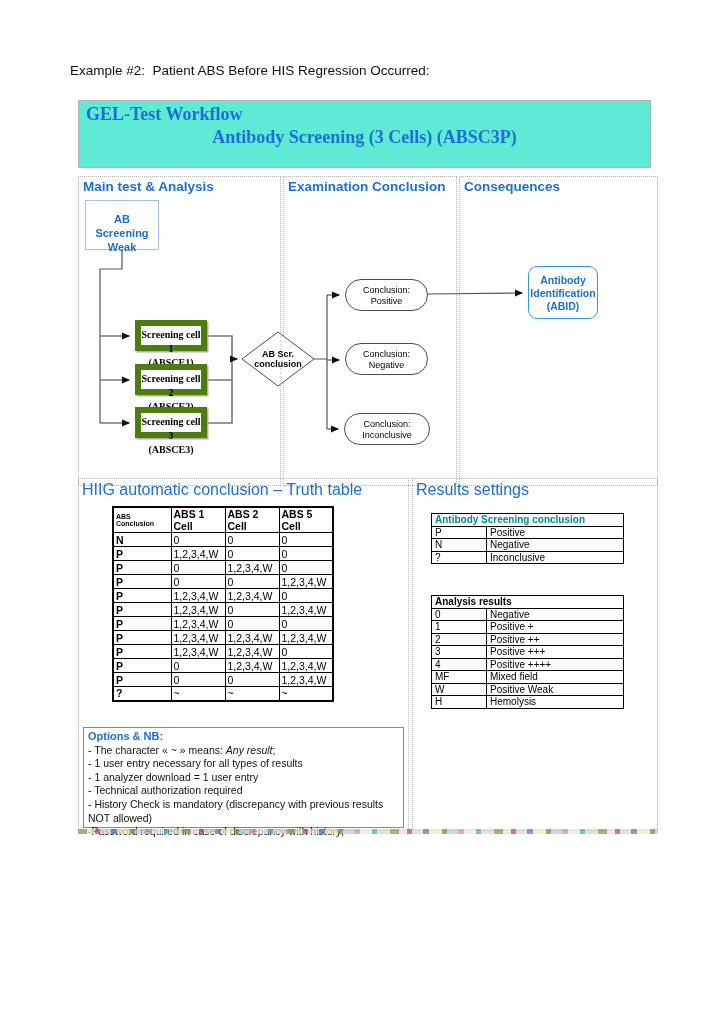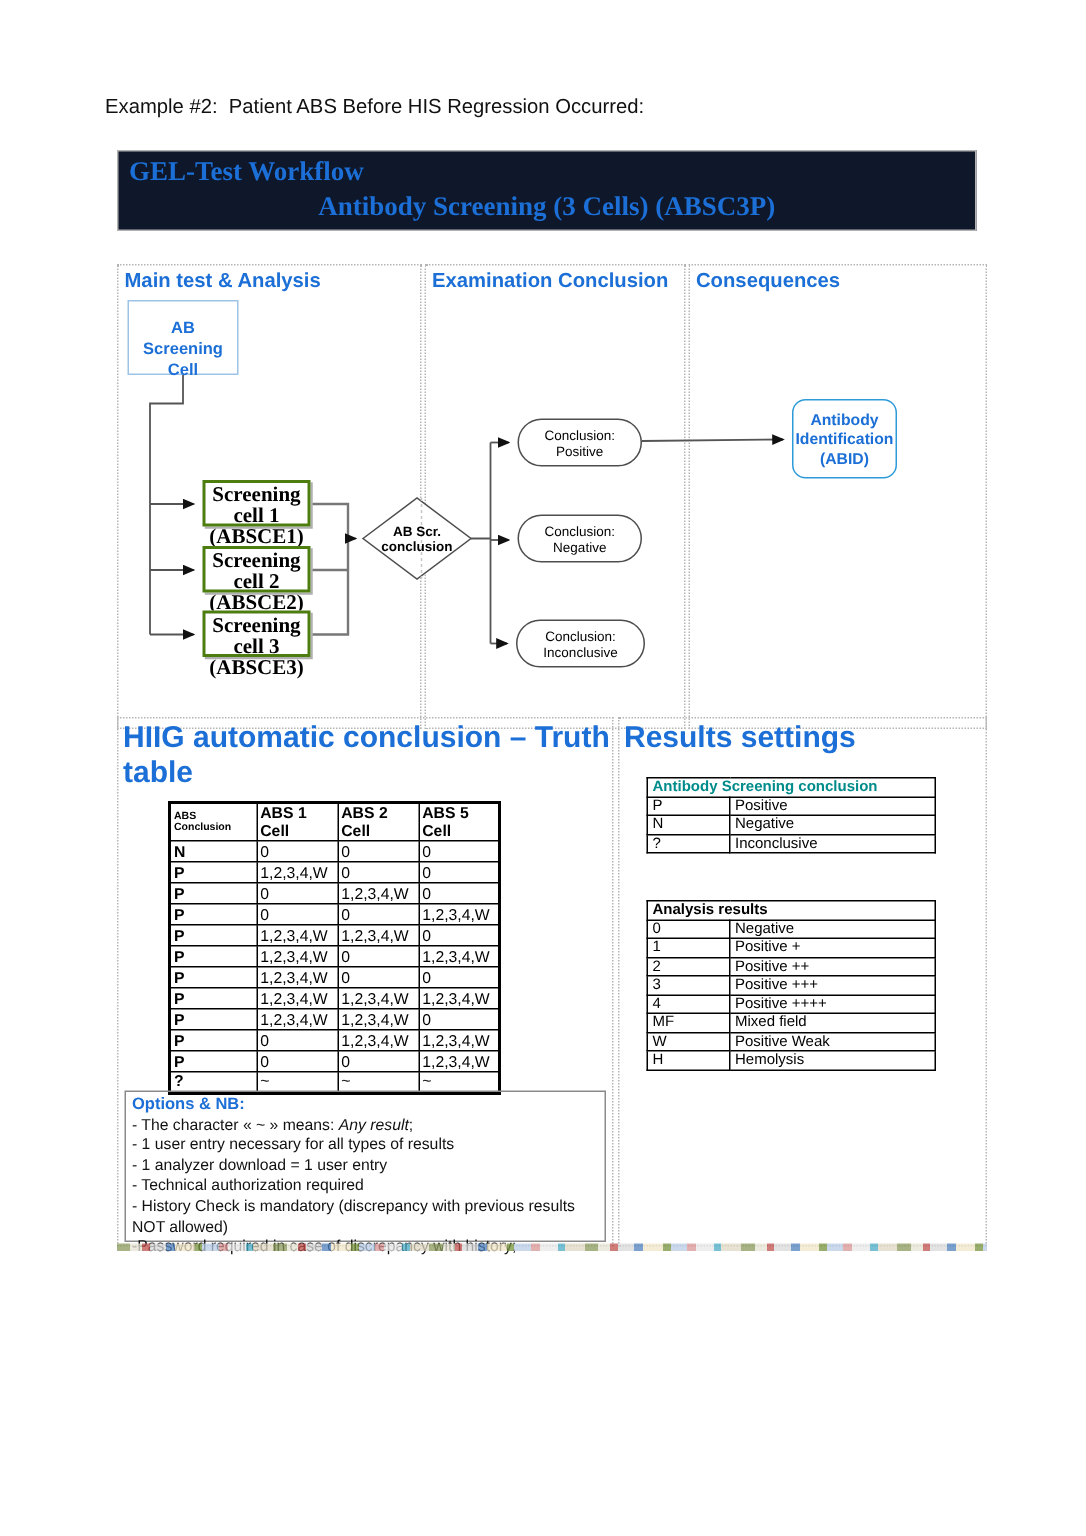--- a/index.html
+++ b/index.html
@@ -11,22 +11,22 @@
     font-family: "Liberation Sans", sans-serif;
     color: #000;
     overflow: hidden;
   }
   .page-title {
     position: absolute; left: 70px; top: 63px;
     font-size: 13.5px; font-weight: normal; color: #111;
   }
   
   .wf-header {
-    position: absolute; left: 78px; top: 100px; width: 573px; height: 54px;
-    background: #0f172a; border: 1px solid #b3b3b3;
+    position: absolute; left: 78px; top: 100px; width: 573px; height: 68px;
+    background: #5eead4; border: 1px solid #b3b3b3;
     font-family: "Liberation Serif", serif;
   }
   .wf-title {
     position: absolute; left: 7px; top: 3px;
     font-size: 18px; font-weight: bold; color: #1b6fd6;
   }
   .wf-subtitle {
     position: absolute; left: 0; right: 0; top: 26px; text-align: center;
     font-size: 18px; font-weight: bold; color: #1b6fd6;
   }
@@ -44,23 +44,23 @@
   .node { position: absolute; background: #fff; text-align: center; }
   .node-start {
     left: 7px; top: 24px; width: 74px; height: 50px;
     border: 1px solid #9dc3e6;
     color: #1b6fd6; font-weight: bold; font-size: 11px; line-height: 14px;
     padding-top: 11px;
     text-align: center;
   }
   .node-cell {
     width: 72px; height: 31px;
-    border: 2px solid #4d7c0f; box-shadow: 1.5px 1.5px 0 #b0b0b0;
+    border: 6px solid #4d7c0f; box-shadow: 1.5px 1.5px 0 #b0b0b0;
     font-family: "Liberation Serif", serif;
-    font-weight: bold; font-size: 14px; line-height: 14px; padding-top: 2px;
+    font-weight: bold; font-size: 10px; line-height: 14px; padding-top: 2px;
   }
   .cell1 { left: 57px; top: 144px; }
   .cell2 { left: 57px; top: 188px; }
   .cell3 { left: 57px; top: 231px; }
   .diamond-label {
     position: absolute; left: 165px; top: 173px; width: 70px;
     text-align: center; font-size: 9px; font-weight: bold; line-height: 10px;
     background: transparent;
   }
   .node-stadium {
@@ -76,21 +76,21 @@
     border: 1.5px solid #2e9bd9; border-radius: 9px;
     color: #1b6fd6; font-weight: bold; font-size: 10.5px; line-height: 13px;
     padding-top: 7px;
   }
   
   .panel { position: absolute; top: 478px; height: 353px; border: 1px dotted #b5b5b5; }
   .panel-left  { left: 78px; width: 331px; }
   .panel-right { left: 412px; width: 246px; }
   .panel-heading {
     margin: 2px 0 0 3px;
-    font-size: 20px; font-weight: bold; color: #1b6fd6;
+    font-size: 16px; font-weight: normal; color: #1b6fd6;
   }
   
   table { border-collapse: collapse; background: #fff; }
   .truth { margin: 7px 0 0 33px; border: 2px solid #000; }
   .truth th, .truth td {
     border: 1px solid #000; text-align: left;
     font-size: 10.5px; height: 14px; padding: 0 2px;
   }
   .truth th { font-weight: bold; }
   .truth th.small { font-size: 7px; }
@@ -172,21 +172,21 @@
       <path d="M236,183 H249 M249,119 V253" fill="none" stroke="#555" stroke-width="1.2"></path>
       <line x1="249" y1="119" x2="261" y2="119" stroke="#555" stroke-width="1.2" marker-end="url(#arr)"></line>
       <line x1="249" y1="184" x2="261" y2="184" stroke="#555" stroke-width="1.2" marker-end="url(#arr)"></line>
       <line x1="249" y1="253" x2="260" y2="253" stroke="#555" stroke-width="1.2" marker-end="url(#arr)"></line>
 
       <line x1="350" y1="118" x2="444" y2="117" stroke="#555" stroke-width="1.2" marker-end="url(#arr)"></line>
     </svg>
 
     <div class="node node-start">
       <div>AB Screening</div>
-      <div>Cell</div>
+      <div>Weak</div>
     </div>
 
     <div class="node node-cell cell1">
       <div>Screening cell 1</div>
       <div>(ABSCE1)</div>
     </div>
     <div class="node node-cell cell2">
       <div>Screening cell 2</div>
       <div>(ABSCE2)</div>
     </div>

